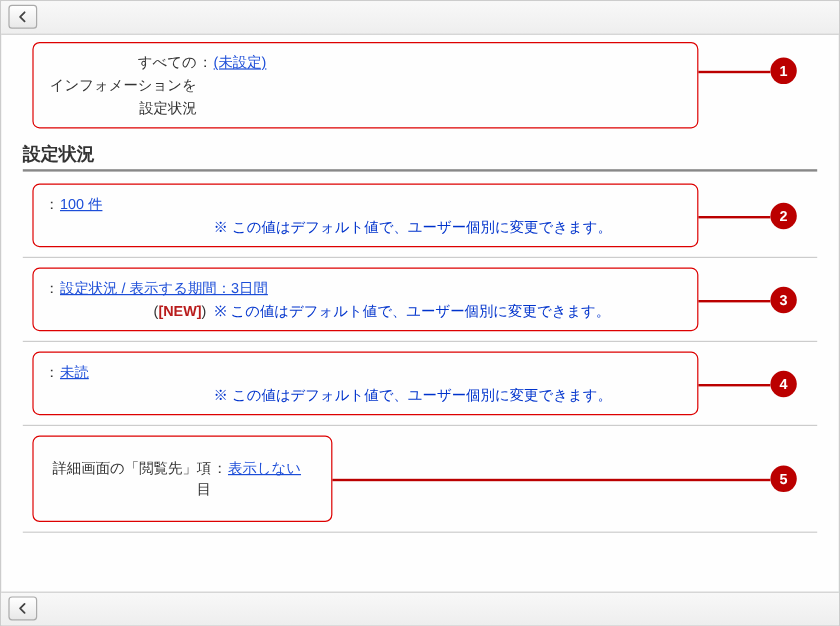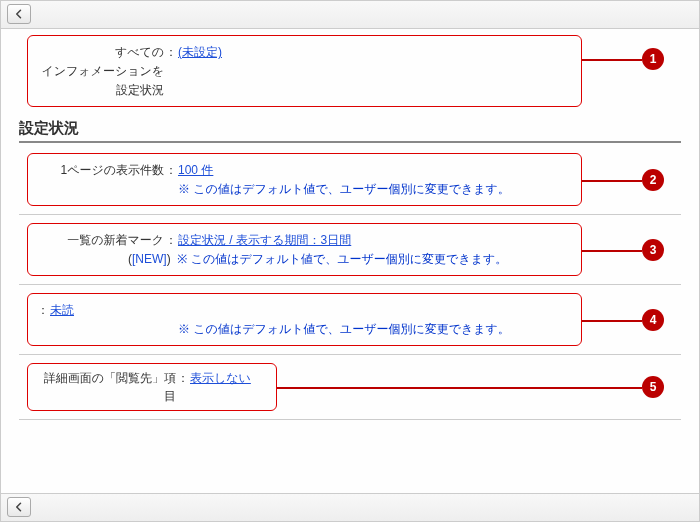--- a/index.html
+++ b/index.html
@@ -13,21 +13,21 @@
   h2.section { font-size: 15px; font-weight: bold; border-bottom: 2px solid #888; padding: 4px 0 3px 0; margin-bottom: 10px; margin-top: 4px; }
   h2.section.mt { }
   .row-wrap { position: relative; margin-bottom: 8px; }
   .redbox { border: 1.5px solid #d00; border-radius: 6px; padding: 6px 8px 6px 8px; margin-left: 8px; width: 555px; }
   .row { display: flex; align-items: flex-start; margin: 1px 0; line-height: 1.5; }
   .label { width: 128px; text-align: right; color: #333; }
   .colon { width: 14px; text-align: center; }
   .value { flex: 1; }
   .link { color: #1d4ed8; text-decoration: underline; cursor: pointer; }
   .note { color: #0033cc; }
-  .orange { color: #1d4ed8; font-weight: normal; }
+  .orange { color: #b91c1c; font-weight: bold; }
   .leader { position: absolute; top: 50%; height: 2px; background: #b00; }
   .badge { position: absolute; width: 22px; height: 22px; border-radius: 50%; background: #b00; color: #fff; font-size: 12px; display: flex; align-items: center; justify-content: center; font-weight: bold; transform: translateY(-50%); }
   .divider { border-top: 1px solid #ccc; margin: 6px 0 8px 0; }
 </style>
 </head>
 <body>
 
 <div class="outer">
   <div class="toolbar">
     <div class="back-btn">
@@ -59,40 +59,38 @@
       </div>
       <div class="leader" style="left:563px; width:60px; top:24px;"></div>
       <div class="badge" style="left:623px; top:24px;">1</div>
     </div>
 
     <h2 class="section mt">設定状況</h2>
 
     <div class="row-wrap">
       <div class="redbox">
         <div class="row">
-          <div class="label">1ページの表示件数</div>
           <div class="colon">：</div>
           <div class="value"><span class="link">100 件</span></div>
         </div>
         <div class="row">
           <div class="label"></div>
             <div class="colon"></div>
           <div class="value"><span class="note">※ この値はデフォルト値で、ユーザー個別に変更できます。</span></div>
         </div>
       </div>
       <div class="leader" style="left:563px; width:60px;"></div>
       <div class="badge" style="left:623px; top:50%;">2</div>
     </div>
 
     <div class="divider"></div>
 
     <div class="row-wrap">
       <div class="redbox">
         <div class="row">
-          <div class="label">一覧の新着マーク</div>
           <div class="colon">：</div>
           <div class="value"><span class="link">設定状況 / 表示する期間：3日間</span></div>
         </div>
         <div class="row">
           <div class="label" style="text-align:right;"></div>
             <div class="colon"></div>
           <div class="value" style="position:relative; left:-50px;">
             <span>(</span><span class="orange">[NEW]</span><span>)</span>
             &nbsp;<span class="note">※ この値はデフォルト値で、ユーザー個別に変更できます。</span>
           </div>
@@ -116,21 +114,21 @@
           <div class="value"><span class="note">※ この値はデフォルト値で、ユーザー個別に変更できます。</span></div>
         </div>
       </div>
       <div class="leader" style="left:563px; width:60px;"></div>
       <div class="badge" style="left:623px; top:50%;">4</div>
     </div>
 
     <div class="divider"></div>
 
     <div class="row-wrap">
-      <div class="redbox" style="width:250px; padding:4px 8px;">
+      <div class="redbox" style="width:250px; padding:16px 8px;">
         <div class="row">
           <div class="label" style="width:140px;">詳細画面の「閲覧先」項目</div>
           <div class="colon">：</div>
           <div class="value"><span class="link">表示しない</span></div>
         </div>
       </div>
       <div class="leader" style="left:258px; width:365px;"></div>
       <div class="badge" style="left:623px; top:50%;">5</div>
     </div>
 

